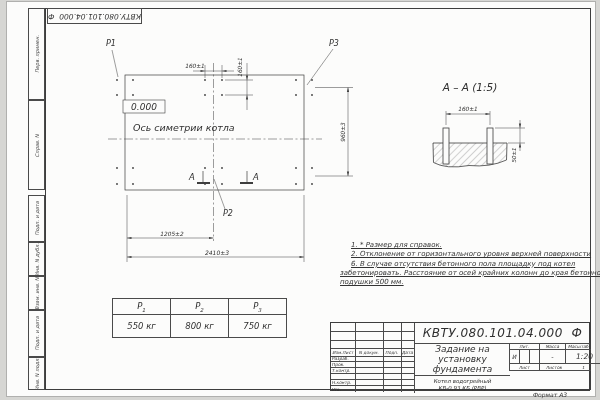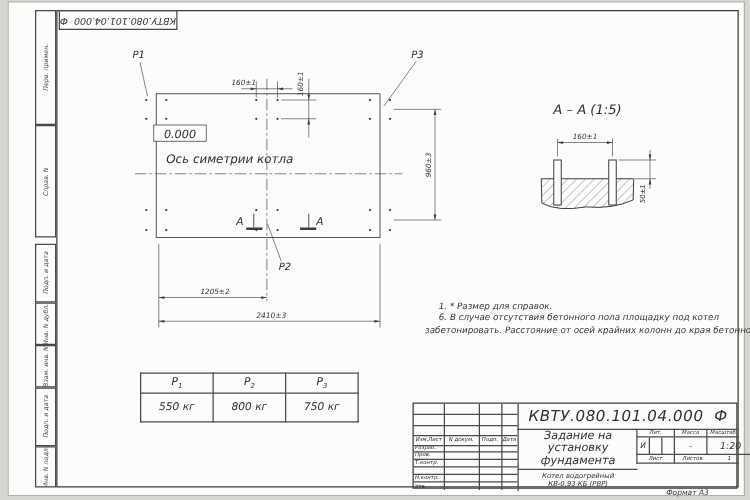--- a/index.html
+++ b/index.html
@@ -11,21 +11,21 @@
   .strip{position:absolute;left:28px;top:8px;width:17px;height:382px;}
   .strip .box{position:absolute;left:0;width:17px;border:1px solid #4a4a4a;box-sizing:border-box;display:flex;align-items:center;justify-content:center;overflow:hidden;}
   .vlabel{writing-mode:vertical-rl;transform:rotate(180deg);font-size:5px;font-style:italic;color:#444;white-space:nowrap;}
   
   .stamp{position:absolute;left:47px;top:8px;width:95px;height:16px;border:1px solid #4a4a4a;box-sizing:border-box;display:flex;align-items:center;justify-content:center;}
   .stamp span{transform:rotate(180deg);font-size:7.5px;font-style:italic;color:#333;white-space:pre;}
   
   .dtx{font-family:"DejaVu Sans",sans-serif;font-style:italic;fill:#2f2f2f;}
   
   .notes{position:absolute;left:340px;top:241px;width:252px;font-size:7px;font-style:italic;color:#333;line-height:1.33;}
-  .notes .ln{white-space:nowrap;}
+  .notes .ln{white-space:nowrap;text-decoration:underline;}
   .notes .ind{padding-left:11px;}
   
   .ptable{position:absolute;left:112px;top:298px;border-collapse:collapse;}
   .ptable td{border:1px solid #4a4a4a;width:55px;text-align:center;font-style:italic;color:#2f2f2f;}
   .ptable .hrow td{height:13px;font-size:8.5px;}
   .ptable .vrow td{height:20px;font-size:8.5px;white-space:pre;}
   .ptable sub{font-size:5.5px;}
   
   .tb{position:absolute;left:330px;top:322px;width:260px;height:69px;border:1.3px solid #3d3d3d;box-sizing:border-box;font-style:italic;color:#2f2f2f;}
   .tb .cell{position:absolute;box-sizing:border-box;overflow:hidden;}
@@ -173,22 +173,24 @@
         <polygon points="70,36 65.5,34.9 65.5,37.1"></polygon>
       <polygon points="100,50 98.9,45.5 101.1,45.5"></polygon>
         <polygon points="100,65 98.9,69.5 101.1,69.5"></polygon>
     </g>
     <text class="dtx" x="48" y="33" font-size="5.8" text-anchor="middle">160±1</text>
     <text class="dtx" font-size="5.5" text-anchor="middle" transform="translate(96,77) rotate(-90)">50±1</text>
   </svg>
 
   <div class="notes">
     <div class="ln ind">1. * Размер для справок.</div>
+    <div class="ln ind">2. Отклонение от горизонтального уровня верхней поверхности</div>
     <div class="ln ind">6. В случае отсутствия бетонного пола площадку под котел</div>
     <div class="ln">забетонировать. Расстояние от осей крайних колонн до края бетонной</div>
+    <div class="ln">подушки 500 мм.</div>
   </div>
 
   <table class="ptable">
     <tbody>
         <tr class="hrow">
       <td><span>P</span><sub>1</sub></td>
       <td><span>P</span><sub>2</sub></td>
       <td><span>P</span><sub>3</sub></td>
     </tr>
     <tr class="vrow">

